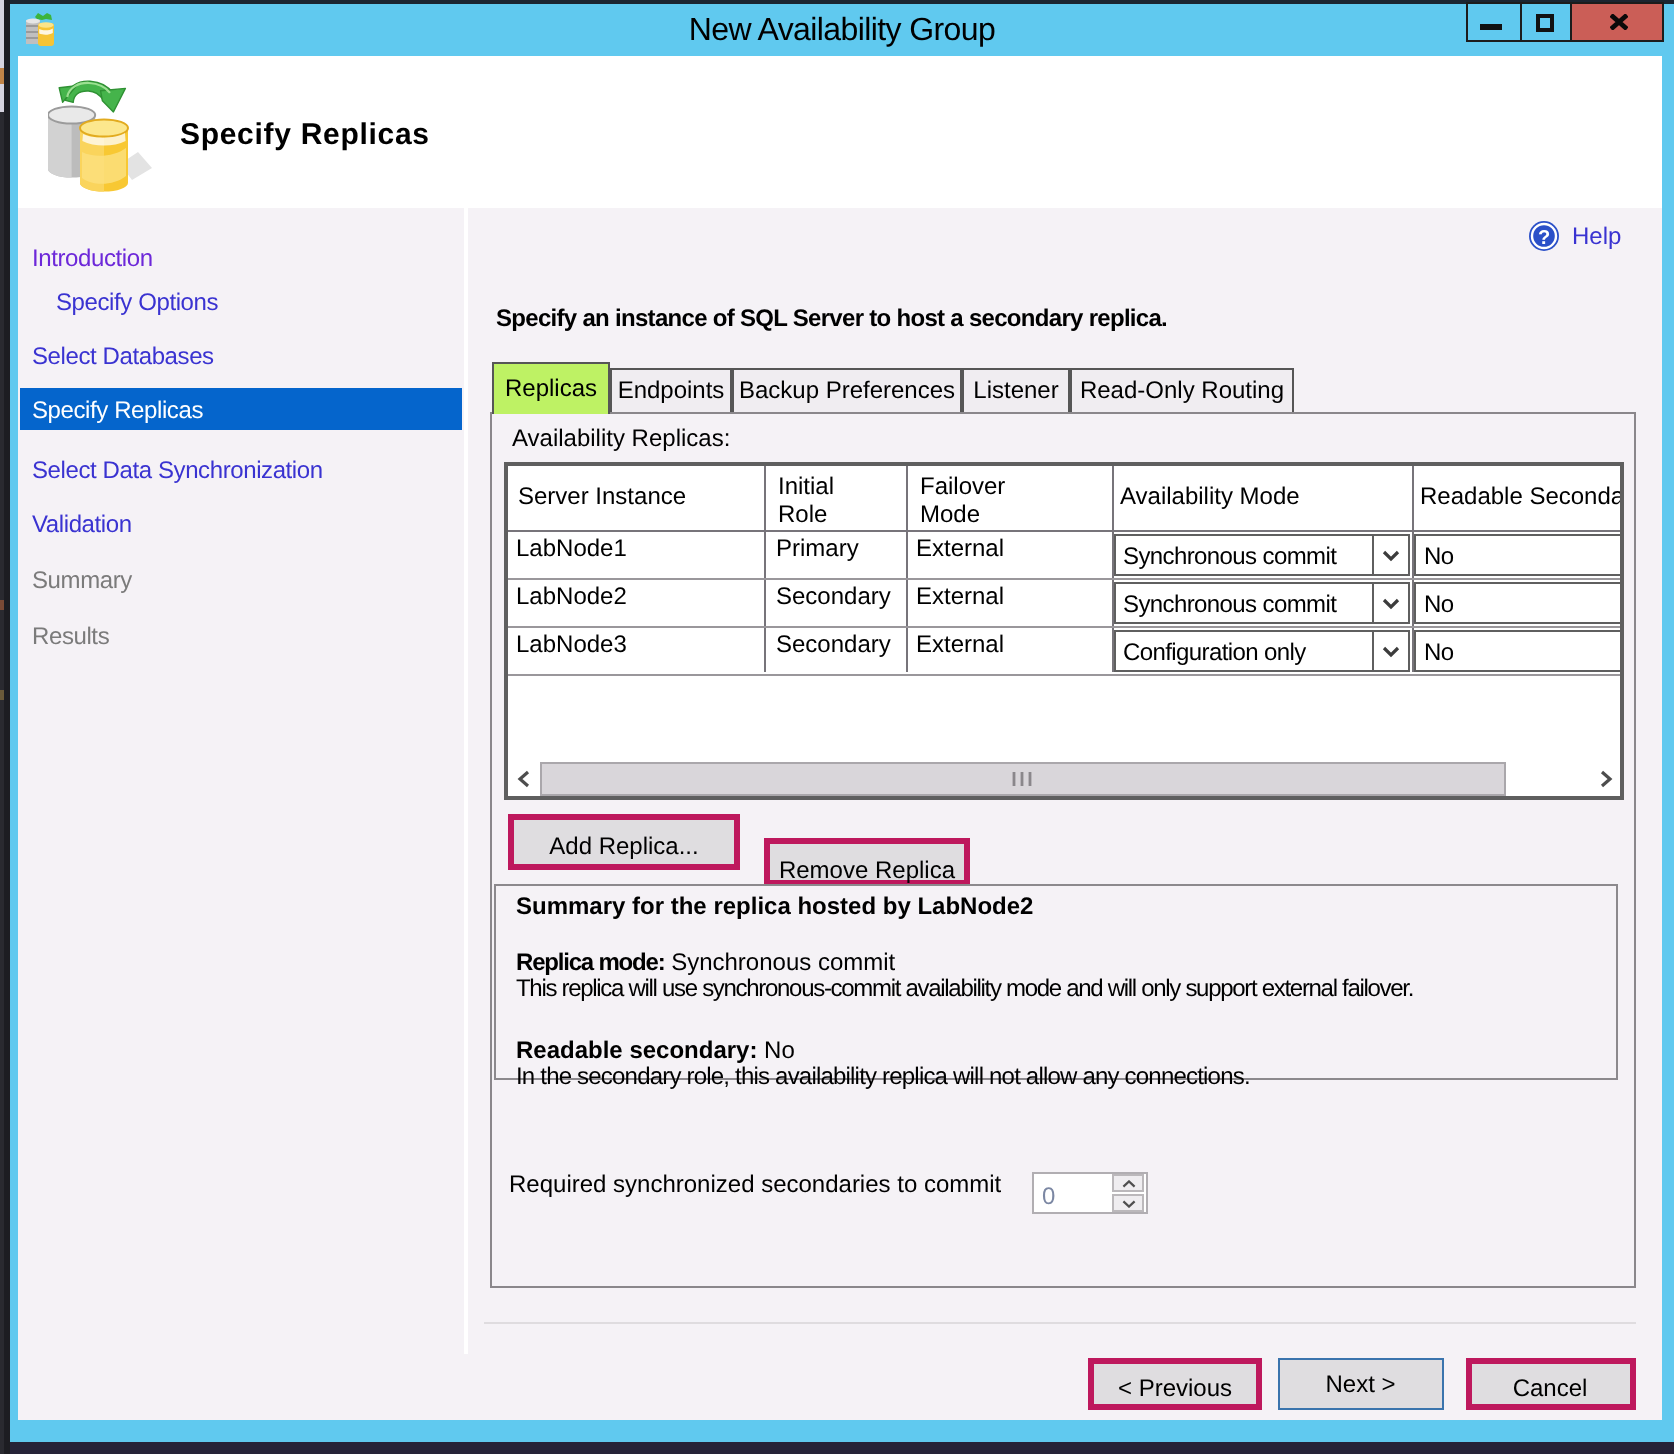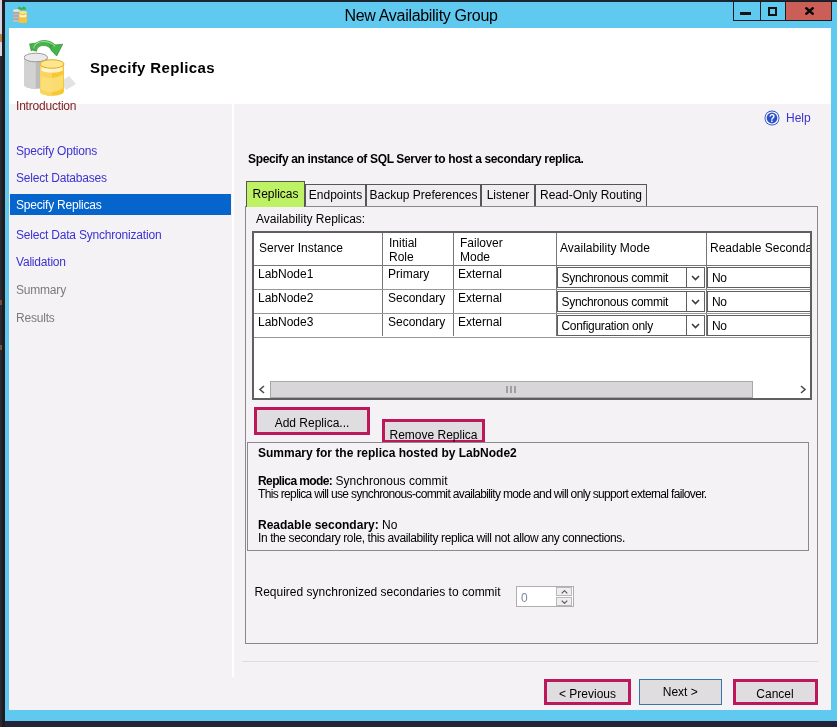--- a/index.html
+++ b/index.html
@@ -65,22 +65,22 @@
   <g fill="#45b44b" stroke="#2f9133" stroke-width="0.7" stroke-linejoin="round">
   <path d="M8.7 12.2 C9 5.5 15 2.2 21 2.6 C26 2.9 30.2 5.1 32.7 8.8 L27.7 12 C25.7 9.2 23 7.6 20.2 7.5 C15.8 7.3 12.9 9.3 12.6 13.2 Z"></path>
   <path d="M5.6 5.9 L14.2 4.9 L7.3 13.1 Z"></path>
   <path d="M26.3 7.4 L38.7 6.2 L32.7 18 L27.2 12.4 Z"></path>
   </g>
   <path d="M9.6 10.5 C10.5 5.5 15.5 3.3 20.5 3.5 C25 3.7 28.7 5.4 31 8.4" fill="none" stroke="#a6e49a" stroke-width="1.1" opacity="0.9"></path>
 </svg>
 <div class="abs" style="left:90px;top:59px;font-size:15px;font-weight:bold;letter-spacing:0.35px;">Specify Replicas</div>
 
 <div class="abs" style="left:10px;top:194px;width:221px;height:21px;background:#0565cc;"></div>
-<div class="abs nav" style="left:16px;top:99px;color:#7f1d1d;text-align:center;">Introduction</div>
-<div class="abs nav" style="left:16px;top:144px;color:#3a33d1;">Specify Options</div>
+<div class="abs nav" style="left:16px;top:122px;color:#6d28d9;text-align:center;">Introduction</div>
+<div class="abs nav" style="left:28px;top:144px;color:#3a33d1;">Specify Options</div>
 <div class="abs nav" style="left:16px;top:171px;color:#3a33d1;">Select Databases</div>
 <div class="abs nav" style="left:16px;top:198px;color:#ffffff;">Specify Replicas</div>
 <div class="abs nav" style="left:16px;top:228px;color:#3a33d1;">Select Data Synchronization</div>
 <div class="abs nav" style="left:16px;top:255px;color:#3a33d1;">Validation</div>
 <div class="abs nav" style="left:16px;top:283px;color:#7b7b7b;">Summary</div>
 <div class="abs nav" style="left:16px;top:311px;color:#7b7b7b;">Results</div>
 
 <div class="abs" style="left:232px;top:104px;width:2px;height:573px;background:#ffffff;"></div>
 
 <svg class="abs" style="left:764px;top:110px;" width="16" height="16" viewBox="0 0 16 16">
@@ -172,21 +172,21 @@
       </svg>
     <svg class="abs" style="left:546px;top:4px;" width="7" height="9" viewBox="0 0 7 9">
         <path d="M1 1 L5 4.5 L1 8" stroke="#4d4d4d" stroke-width="1.6" fill="none"></path>
       </svg>
   </div>
 </div>
 
 <div class="btn abs" style="left:254px;top:407px;width:116px;height:28px;line-height:26px;">Add Replica...</div>
 <div class="btn abs" style="left:382px;top:419px;width:103px;height:24px;line-height:26px;">Remove Replica</div>
 
-<div class="abs" style="left:247px;top:442px;width:562px;height:109px;border:1px solid #8c898d;">
+<div class="abs" style="left:247px;top:442px;width:562px;height:98px;border:1px solid #8c898d;">
   <div class="abs" style="left:10px;top:3px;font-weight:bold;">Summary for the replica hosted by LabNode2</div>
   <div class="abs" style="left:10px;top:44px;letter-spacing:-0.65px;">This replica will use synchronous-commit availability mode and will only support external failover.</div>
   <div class="abs" style="left:10px;top:31px;"><b style="letter-spacing:-0.6px;">Replica mode:</b> Synchronous commit</div>
   <div class="abs" style="left:10px;top:74.5px;"><b>Readable secondary:</b> No</div>
   <div class="abs" style="left:10px;top:87.5px;letter-spacing:-0.4px;">In the secondary role, this availability replica will not allow any connections.</div>
 </div>
 
 <div class="abs" style="left:254.5px;top:584.5px;text-align:center;">Required synchronized secondaries to commit</div>
 <div class="abs" style="left:516px;top:586px;width:58px;height:21px;background:#ffffff;border:1px solid #b1aeb2;">
   <div class="abs" style="left:4px;top:3.5px;color:#7b87a3;">0</div>

